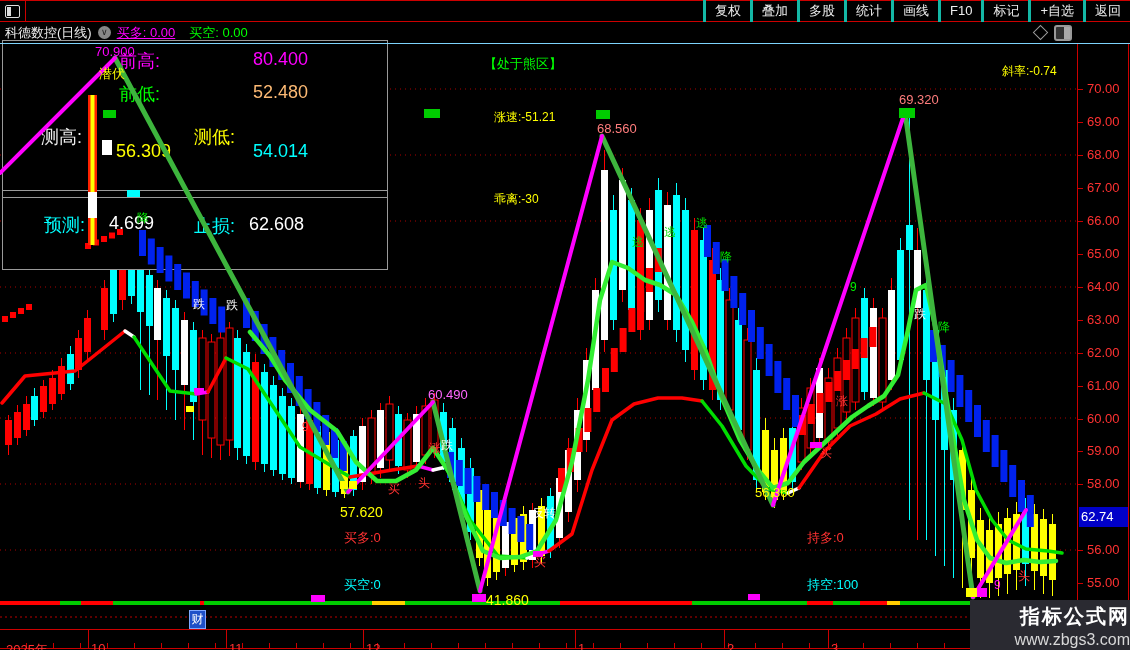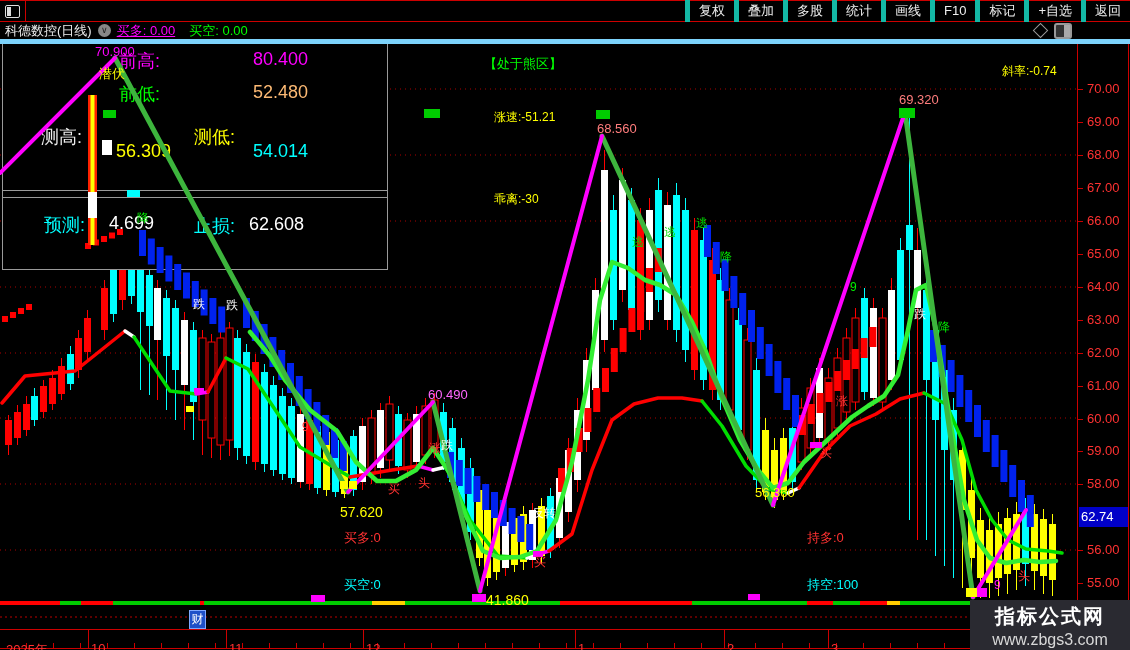--- a/index.html
+++ b/index.html
@@ -10,24 +10,24 @@
            border-top:1px solid #c00;border-bottom:1px solid #c00;background:#000;
            display:flex;align-items:center;z-index:20;}
   .win-icon{width:13px;height:11px;border:1px solid #ddd;border-radius:2px;margin:0 5px;position:relative;}
   .win-icon:before{content:"";position:absolute;left:1px;top:1px;bottom:1px;width:4px;background:#ddd;}
   .tb-sep{width:1px;height:22px;background:#c00;margin-right:6px;}
   .tb-items{display:flex;gap:14px;color:#eee;font-size:13px;}
   .tb-item{cursor:pointer;white-space:nowrap;}
   .tb-item.active{color:#00ffff;}
   .tb-right{margin-left:auto;display:flex;height:22px;align-items:center;}
   .tb-btn{color:#eee;font-size:13px;padding:0 9px;height:22px;line-height:22px;
-          border-left:5px solid #14b8a6;cursor:pointer;white-space:nowrap;}
+          border-left:3px solid #14b8a6;cursor:pointer;white-space:nowrap;}
   
   .titlebar{position:absolute;left:0;top:22px;width:1130px;height:22px;box-sizing:border-box;
-            border-bottom:5px solid #7dd3fc;display:flex;align-items:center;z-index:20;background:transparent;}
+            border-bottom:1px solid #7dd3fc;display:flex;align-items:center;z-index:20;background:transparent;}
   .sym{color:#eee;font-size:13px;margin-left:5px;}
   .chev-circle{width:13px;height:13px;border-radius:50%;background:#888;color:#222;font-size:9px;
                line-height:13px;text-align:center;margin:0 6px;cursor:pointer;}
   .tfield{font-size:13px;margin-right:10px;}
   .title-icons{margin-left:auto;display:flex;align-items:center;gap:8px;margin-right:58px;}
   .diamond{width:9px;height:9px;border:1px solid #999;transform:rotate(45deg);}
   .split-sq{width:14px;height:12px;border:2px solid #999;border-radius:3px;position:relative;background:#333;}
   .split-sq:before{content:"";position:absolute;right:0;top:0;bottom:0;width:6px;background:#aaa;}
   
   svg.layer{position:absolute;left:0;top:0;z-index:1;}
@@ -49,21 +49,21 @@
   .xaxis{position:absolute;left:0;top:629px;width:1130px;height:20px;box-sizing:border-box;
          border-top:1px solid #c00;border-bottom:1px solid #c00;background:#000;z-index:20;}
   .xlab{position:absolute;top:11px;color:#ff3232;font-size:13px;}
   .xsep{position:absolute;top:0;width:1px;height:19px;background:#c00;}
   .xticks{position:absolute;left:0;right:0;bottom:0;height:5px;
           background:repeating-linear-gradient(to right,transparent 0,transparent 26px,#c00 26px,#c00 27px);}
   
   .cai-badge{position:absolute;left:189px;top:610px;width:15px;height:17px;background:#1e50c8;
              border:1px solid #7fa8ff;color:#fff;font-size:12px;line-height:16px;text-align:center;z-index:20;}
   .watermark{position:absolute;left:970px;top:600px;width:160px;height:50px;background:#2a2a31;
-             z-index:30;text-align:center;color:#fff;}
+             z-index:30;text-align:right;color:#fff;}
   .wm1{font-size:20px;font-weight:bold;margin-top:3px;letter-spacing:2px;}
   .wm2{font-size:16px;color:#d8d8d8;margin-top:1px;}
 </style>
 </head>
 <body>
 
 <div id="app">
 
   <div class="toolbar">
     <span class="win-icon"></span>

